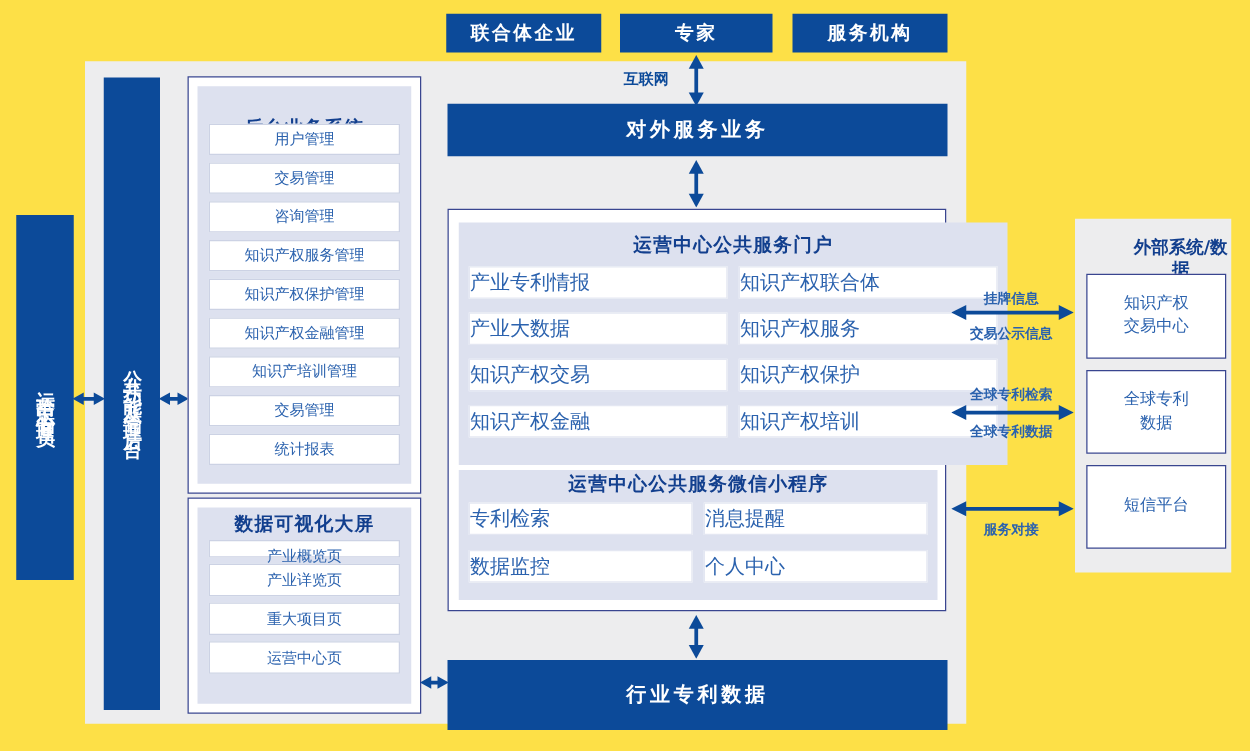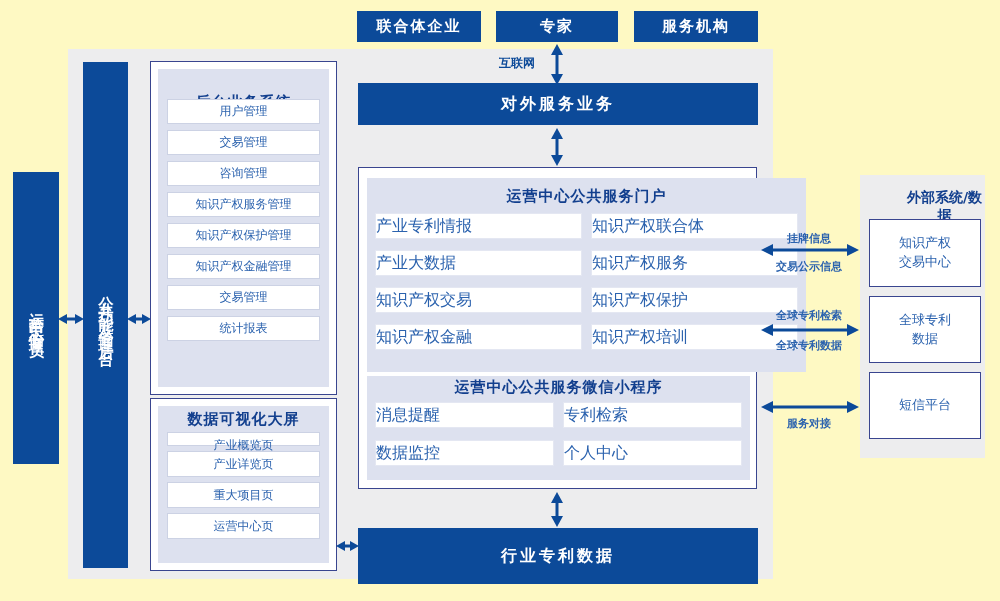--- a/index.html
+++ b/index.html
@@ -1,17 +1,17 @@
 <!DOCTYPE html>
 <html><head>
 <meta charset="utf-8">
 <style>
   * { box-sizing: border-box; margin: 0; padding: 0; }
   body { background: #fff; font-family: "DejaVu Sans", "Liberation Sans", sans-serif; }
-  .stage { position: relative; width: 1000px; height: 601px; background: #fef9c3; overflow: hidden; }
+  .stage { position: relative; width: 1000px; height: 601px; background: #fde047; overflow: hidden; }
 
   .bg { position: absolute; background: #ededee; }
 
   .bluebox {
     position: absolute; background: #0c4a99; color: #fff; font-weight: bold;
     display: flex; align-items: center; justify-content: center; text-align: center;
   }
   .actor { top: 11px; height: 31px; font-size: 15px; letter-spacing: 2px; }
   .hbar { font-size: 16px; letter-spacing: 3px; }
 
@@ -102,20 +102,21 @@
   <div class="outerbox" style="left:150px; top:61px; width:187px; height:334px;">
     <div class="lavender" style="left:7px; top:7px; right:7px; bottom:7px;">
       <div class="sec-title" style="padding-top:24px;">后台业务系统</div>
       <div class="itemlist" style="top:30px;">
         <div class="item">用户管理</div>
         <div class="item">交易管理</div>
         <div class="item">咨询管理</div>
         <div class="item">知识产权服务管理</div>
         <div class="item">知识产权保护管理</div>
         <div class="item">知识产权金融管理</div>
+        <div class="item">知识产培训管理</div>
         <div class="item">交易管理</div>
         <div class="item">统计报表</div>
       </div>
     </div>
   </div>
 
   <div class="outerbox" style="left:150px; top:398px; width:187px; height:173px;">
     <div class="lavender" style="left:7px; top:7px; right:7px; bottom:7px;">
       <div class="sec-title" style="padding-top:4px;">数据可视化大屏</div>
       <div class="itemlist" style="top:26px;">
@@ -137,22 +138,22 @@
         <div class="cell">知识产权服务</div>
         <div class="cell">知识产权交易</div>
         <div class="cell">知识产权保护</div>
         <div class="cell">知识产权金融</div>
         <div class="cell">知识产权培训</div>
       </div>
     </div>
     <div class="lavender" style="left:8px; top:208px; width:383px; height:104px;">
       <div class="sec-title" style="padding-top:2px;">运营中心公共服务微信小程序</div>
       <div class="grid2" style="left:8px; right:8px; top:26px; row-gap:12px;">
+        <div class="cell">专利检索</div>
         <div class="cell">消息提醒</div>
-        <div class="cell">专利检索</div>
         <div class="cell">数据监控</div>
         <div class="cell">个人中心</div>
       </div>
     </div>
   </div>
 
   <svg class="arrow" style="left:550px; top:492px;" width="14" height="35">
     <line x1="7" y1="9" x2="7" y2="26"></line>
     <polygon points="7,0 1,11 13,11"></polygon>
     <polygon points="7,35 1,24 13,24"></polygon>

